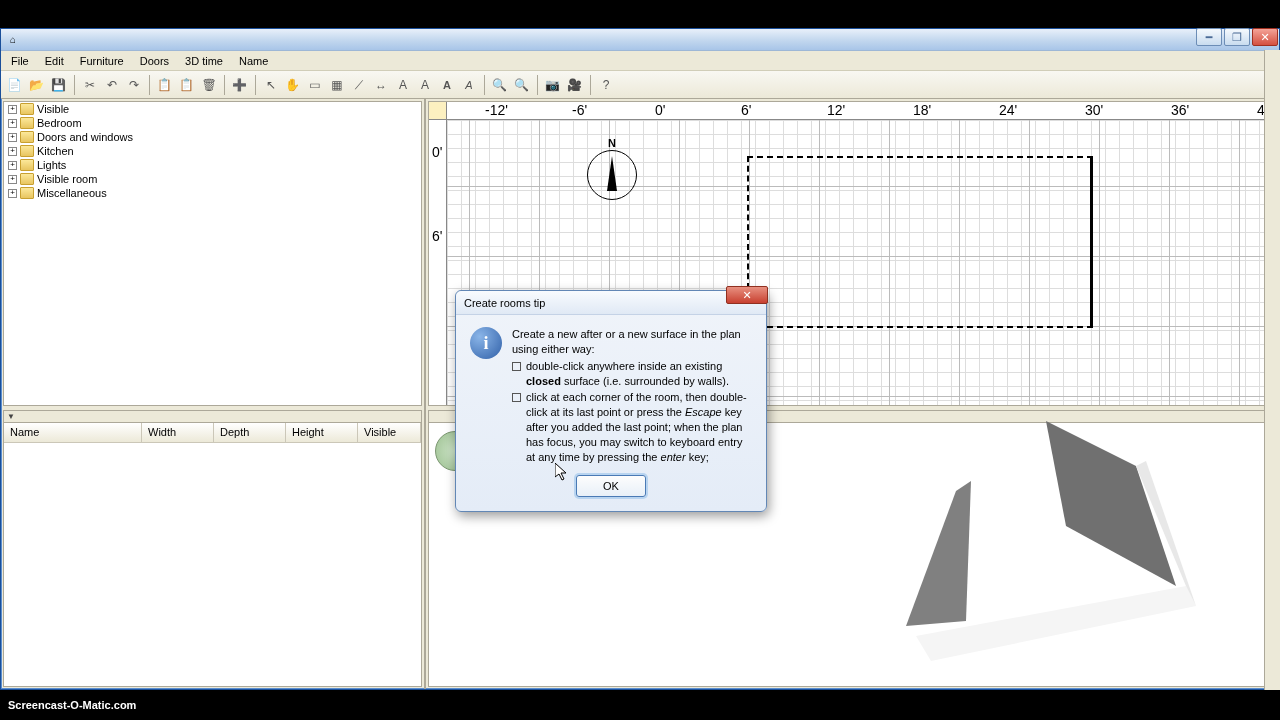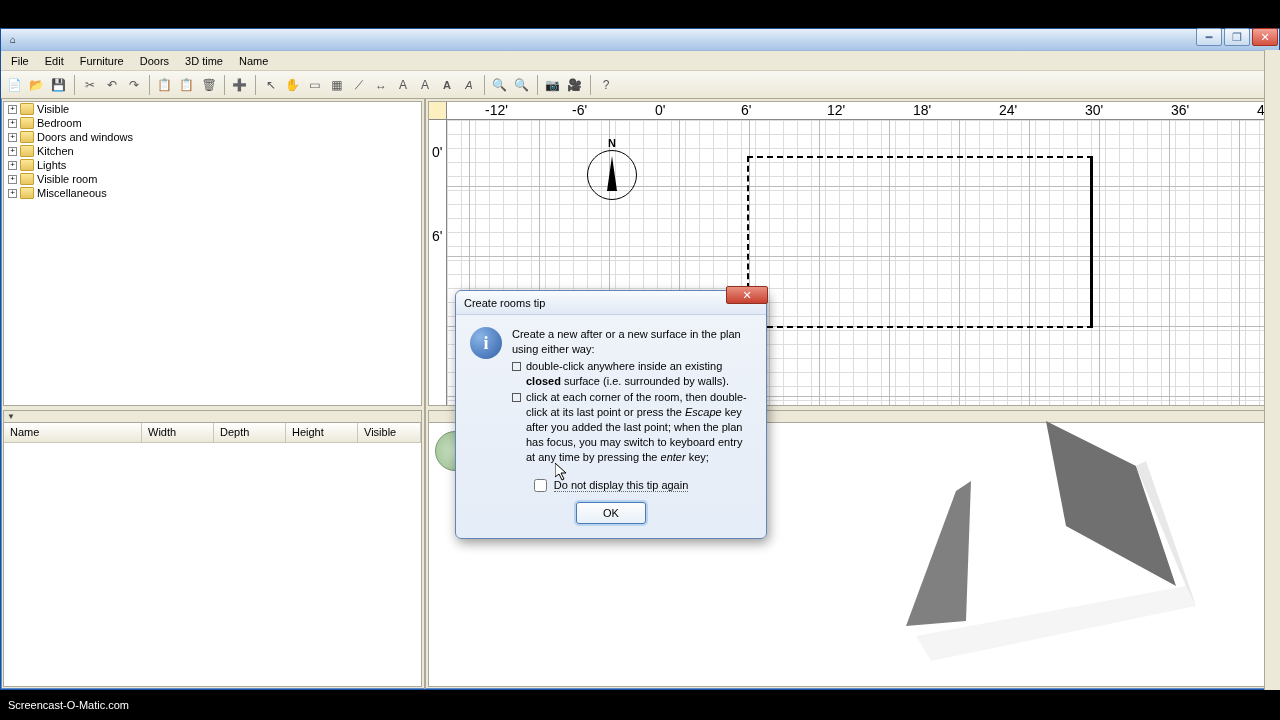--- a/index.html
+++ b/index.html
@@ -50,21 +50,21 @@
 .dlg-icon{width:32px;height:32px;border-radius:50%;background:radial-gradient(circle at 30% 30%,#8ab5e8,#3060a8);display:flex;align-items:center;justify-content:center;color:#fff;font-weight:bold;font-size:18px;flex-shrink:0;font-family:Georgia,serif}
 .dlg-text{font-size:11px;line-height:1.35;color:#000}
 .dlg-text ul{list-style:none;margin:2px 0}
 .dlg-text li{position:relative;padding-left:14px;margin-bottom:2px}
 .dlg-text li::before{content:"";position:absolute;left:0;top:3px;width:7px;height:7px;border:1px solid #555}
 .dlg-check-row{text-align:center;margin:4px 0 10px}
 .dlg-check-row input{vertical-align:middle;margin-right:4px}
 .dlg-check-row label{font-size:11px;border-bottom:1px dotted #666}
 .dlg-btns{display:flex;justify-content:center;padding:0 0 14px}
 .dlg-ok{width:70px;height:22px;background:linear-gradient(to bottom,#fdfdfd,#e8f0f8);border:1px solid #4a7ab5;border-radius:3px;font-size:11px;box-shadow:0 0 0 2px #b8d4f0}
-.footer{position:absolute;left:0;right:0;bottom:0;height:30px;background:#000;color:#fff;display:flex;align-items:center;padding:0 8px;font-size:13px;font-weight:normal}
+.footer{position:absolute;left:0;right:0;bottom:0;height:30px;background:#000;color:#fff;display:flex;align-items:center;padding:0 8px;font-size:13px;font-weight:bold}
 .vscroll{position:absolute;right:0;top:50px;width:16px;bottom:30px;background:#ece9d8;border-left:1px solid #aca899}
 .cursor{position:absolute;left:555px;top:463px;z-index:200;pointer-events:none}
 </style>
 </head>
 <body>
 
 <div class="win-ctrls">
   <div class="win-btn">━</div>
   <div class="win-btn">❐</div>
   <div class="win-btn close">✕</div>
@@ -226,24 +226,20 @@
   <div class="dlg-body">
     <div class="dlg-icon">i</div>
     <div class="dlg-text">
       <div>Create a new after or a new surface in the plan using either way:</div>
       <ul>
         <li><span>double-click anywhere inside an existing </span><b>closed</b><span> surface (i.e. surrounded by walls).</span></li>
         <li><span>click at each corner of the room, then double-click at its last point or press the </span><i>Escape</i><span> key after you added the last point; when the plan has focus, you may switch to keyboard entry at any time by pressing the </span><i>enter</i><span> key;</span></li>
       </ul>
     </div>
   </div>
-  <div class="dlg-check-row">
-    <input type="checkbox" style="">
-    <label>Do not display this tip again</label>
-  </div>
   <div class="dlg-btns">
     <button class="dlg-ok">OK</button>
   </div>
 </div>
 
 <svg class="cursor" width="16" height="20">
   <polygon points="0,0 0,14 4,11 7,17 9,16 6,10 11,10" fill="#fff" stroke="#000" stroke-width="1"></polygon>
 </svg>
 
 <div class="footer">

